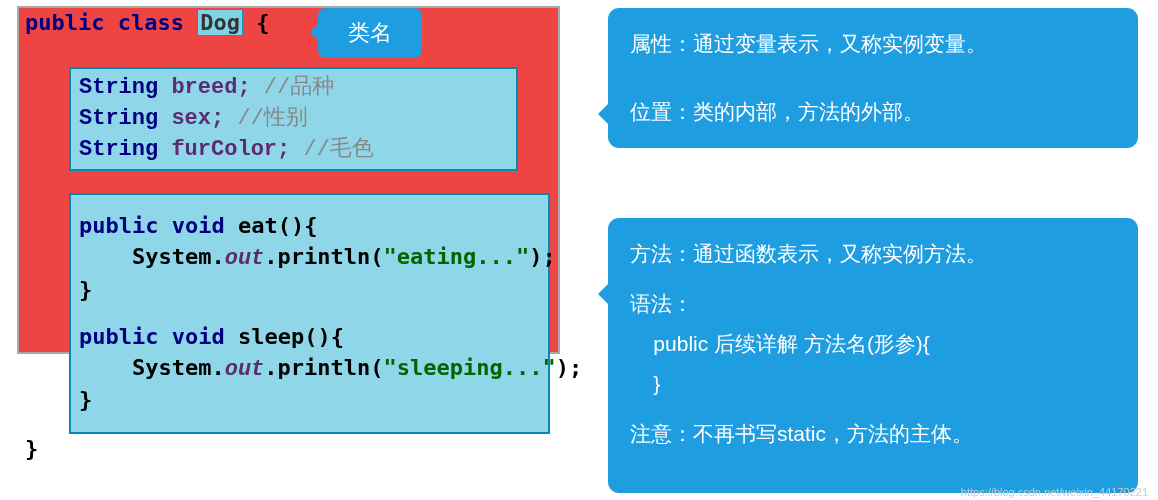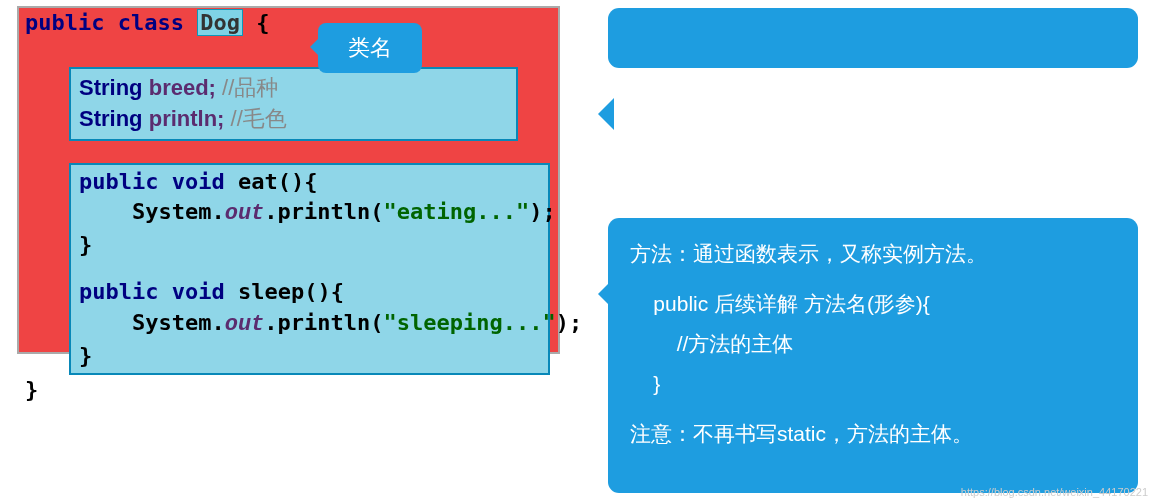--- a/index.html
+++ b/index.html
@@ -23,53 +23,53 @@
   padding: 2px 6px;
 }
 .kw { color: #000080; }
 .cls-name { color: #333; background: #7fd3e6; border: 1px solid #0d98ba; padding: 0 2px; }
 
 .attr-block {
   margin: 30px 40px 0 50px;
   background: #8fd6e8;
   border: 2px solid #0888b8;
   padding: 4px 8px;
-  font-family: Liberation Sans, sans-serif;
+  font-family: Liberation Mono, monospace;
   font-size: 22px;
   font-weight: bold;
   line-height: 1.4;
 }
 .type { color: #000080; }
 .nm { color: #5b2c6f; }
 .comment { color: #888; font-weight: normal; }
 
 .method-block {
   margin: 22px 8px 0 50px;
   background: #8fd6e8;
   border: 2px solid #0888b8;
-  padding: 2px 8px;
+  padding: 16px 8px;
   font-family: Consolas, monospace;
   font-size: 22px;
   font-weight: bold;
   line-height: 1.4;
 }
 .it { font-style: italic; color: #5b2c6f; font-family: Liberation Mono, monospace; }
 .str { color: #006400; }
 
 .last-brace {
   font-family: Consolas, monospace;
   font-size: 22px;
   font-weight: bold;
   padding: 2px 6px;
 }
 
 .label-classname {
   position: absolute;
   left: 318px;
-  top: 23px;
+  top: 8px;
   background: #1e9de0;
   color: #fff;
   font-size: 22px;
   padding: 10px 30px;
   border-radius: 8px;
 }
 .label-classname::before {
   content: "";
   position: absolute;
   left: -18px;
@@ -117,46 +117,49 @@
 <div class="code-panel">
   <div class="code-line1">
     <span class="kw">public</span>
     <span class="kw">class</span>
     <span class="cls-name">Dog</span>
     <span>{</span>
   </div>
 
   <div class="attr-block">
     <div><span class="type">String</span> <span class="nm">breed;</span> <span class="comment">//品种</span></div>
-    <div><span class="type">String</span> <span class="nm">println;</span> <span class="comment">//毛色</span></div>
+    <div><span class="type">String</span> <span class="nm">sex;</span> <span class="comment">//性别</span></div>
+    <div><span class="type">String</span> <span class="nm">furColor;</span> <span class="comment">//毛色</span></div>
   </div>
 
   <div class="method-block">
     <div><span class="kw">public</span> <span class="kw">void</span> <span>eat(){</span></div>
     <div class="pre"><span>    System.</span><span class="it">out</span><span>.println(</span><span class="str">"eating..."</span><span>);</span></div>
     <div>}</div>
     <div style="height:16px"></div>
     <div><span class="kw">public</span> <span class="kw">void</span> <span>sleep(){</span></div>
     <div class="pre"><span>    System.</span><span class="it">out</span><span>.println(</span><span class="str">"sleeping..."</span><span>);</span></div>
     <div>}</div>
   </div>
 
   <div class="last-brace">}</div>
 </div>
 
 <div class="label-classname">类名</div>
 
 <div class="callout c1">
+  <div>属性：通过变量表示，又称实例变量。</div>
   <div style="height:14px"></div>
   <div style="height:14px"></div>
+  <div>位置：类的内部，方法的外部。</div>
 </div>
 
 <div class="callout c2">
   <div>方法：通过函数表示，又称实例方法。</div>
   <div style="height:10px"></div>
+  <div>语法：</div>
   <div class="pre">    public 后续详解 方法名(形参){</div>
-  <div class="pre">        //方法的主体</div>
   <div class="pre">    }</div>
   <div style="height:10px"></div>
   <div>注意：不再书写static，方法的主体。</div>
 </div>
 
 <div class="watermark">https://blog.csdn.net/weixin_44170221</div>
 
 </body></html>

